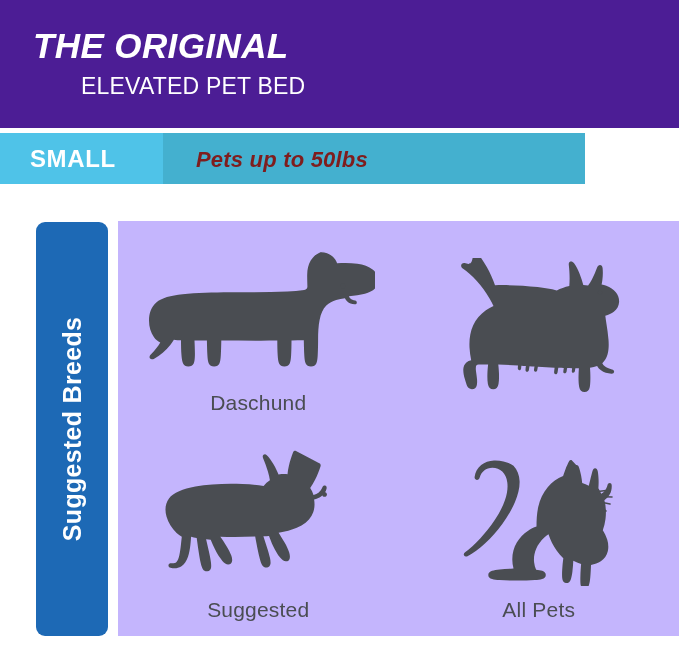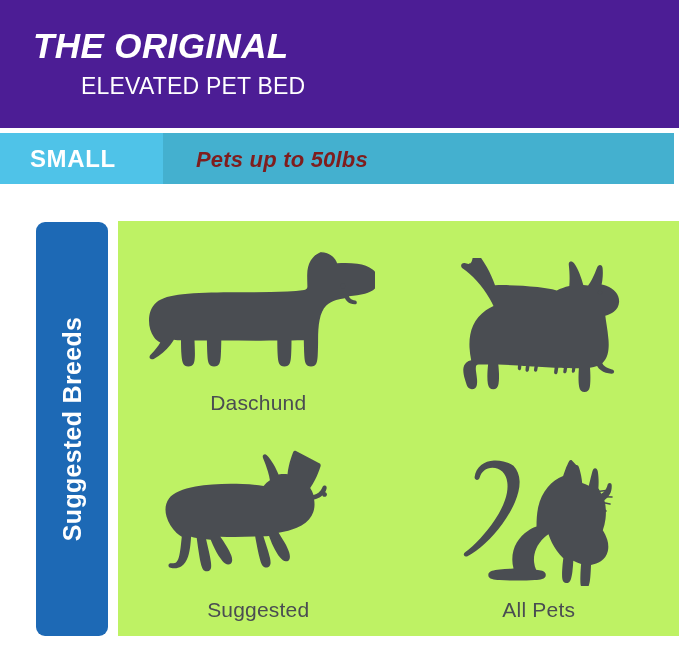--- a/index.html
+++ b/index.html
@@ -52,21 +52,21 @@
     letter-spacing: 0.2px;
     white-space: nowrap;
     margin-left: 48px;
   }
 
   
   .size-band {
     position: absolute;
     left: 0;
     top: 133px;
-    width: 674px;
+    width: 585px;
     height: 51px;
     background: #44b0cf;
   }
   .size-chip {
     position: absolute;
     left: 0;
     top: 0;
     width: 163px;
     height: 51px;
     background: #4fc3e8;
@@ -124,21 +124,21 @@
     white-space: nowrap;
   }
 
   
   .breed-panel {
     position: absolute;
     left: 118px;
     top: 221px;
     width: 561px;
     height: 415px;
-    background: #bef264;
+    background: #c4b5fd;
   }
   .breed-grid {
     position: absolute;
     left: 0;
     top: 0;
     width: 561px;
     height: 415px;
     display: grid;
     grid-template-columns: 1fr 1fr;
     grid-template-rows: 1fr 1fr;

